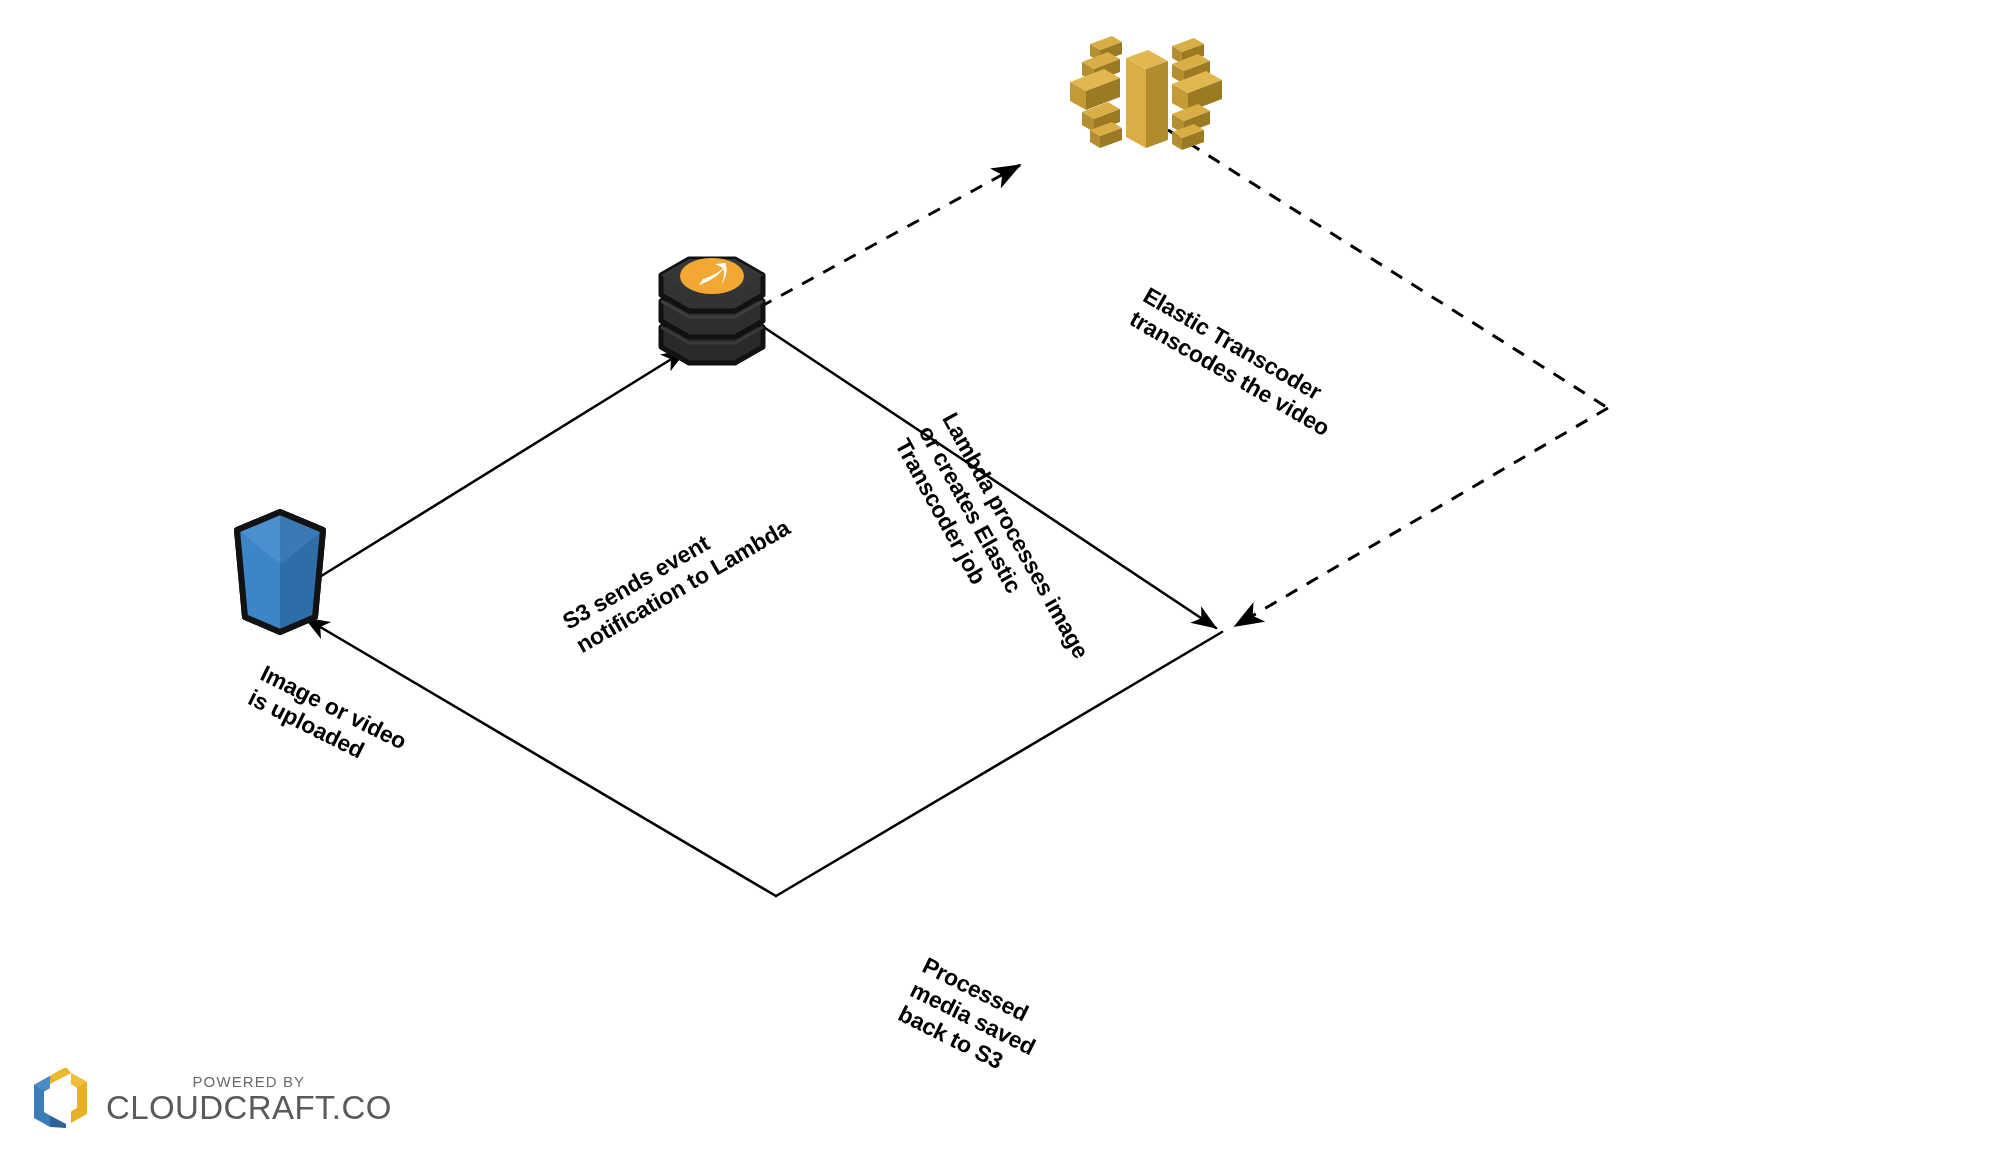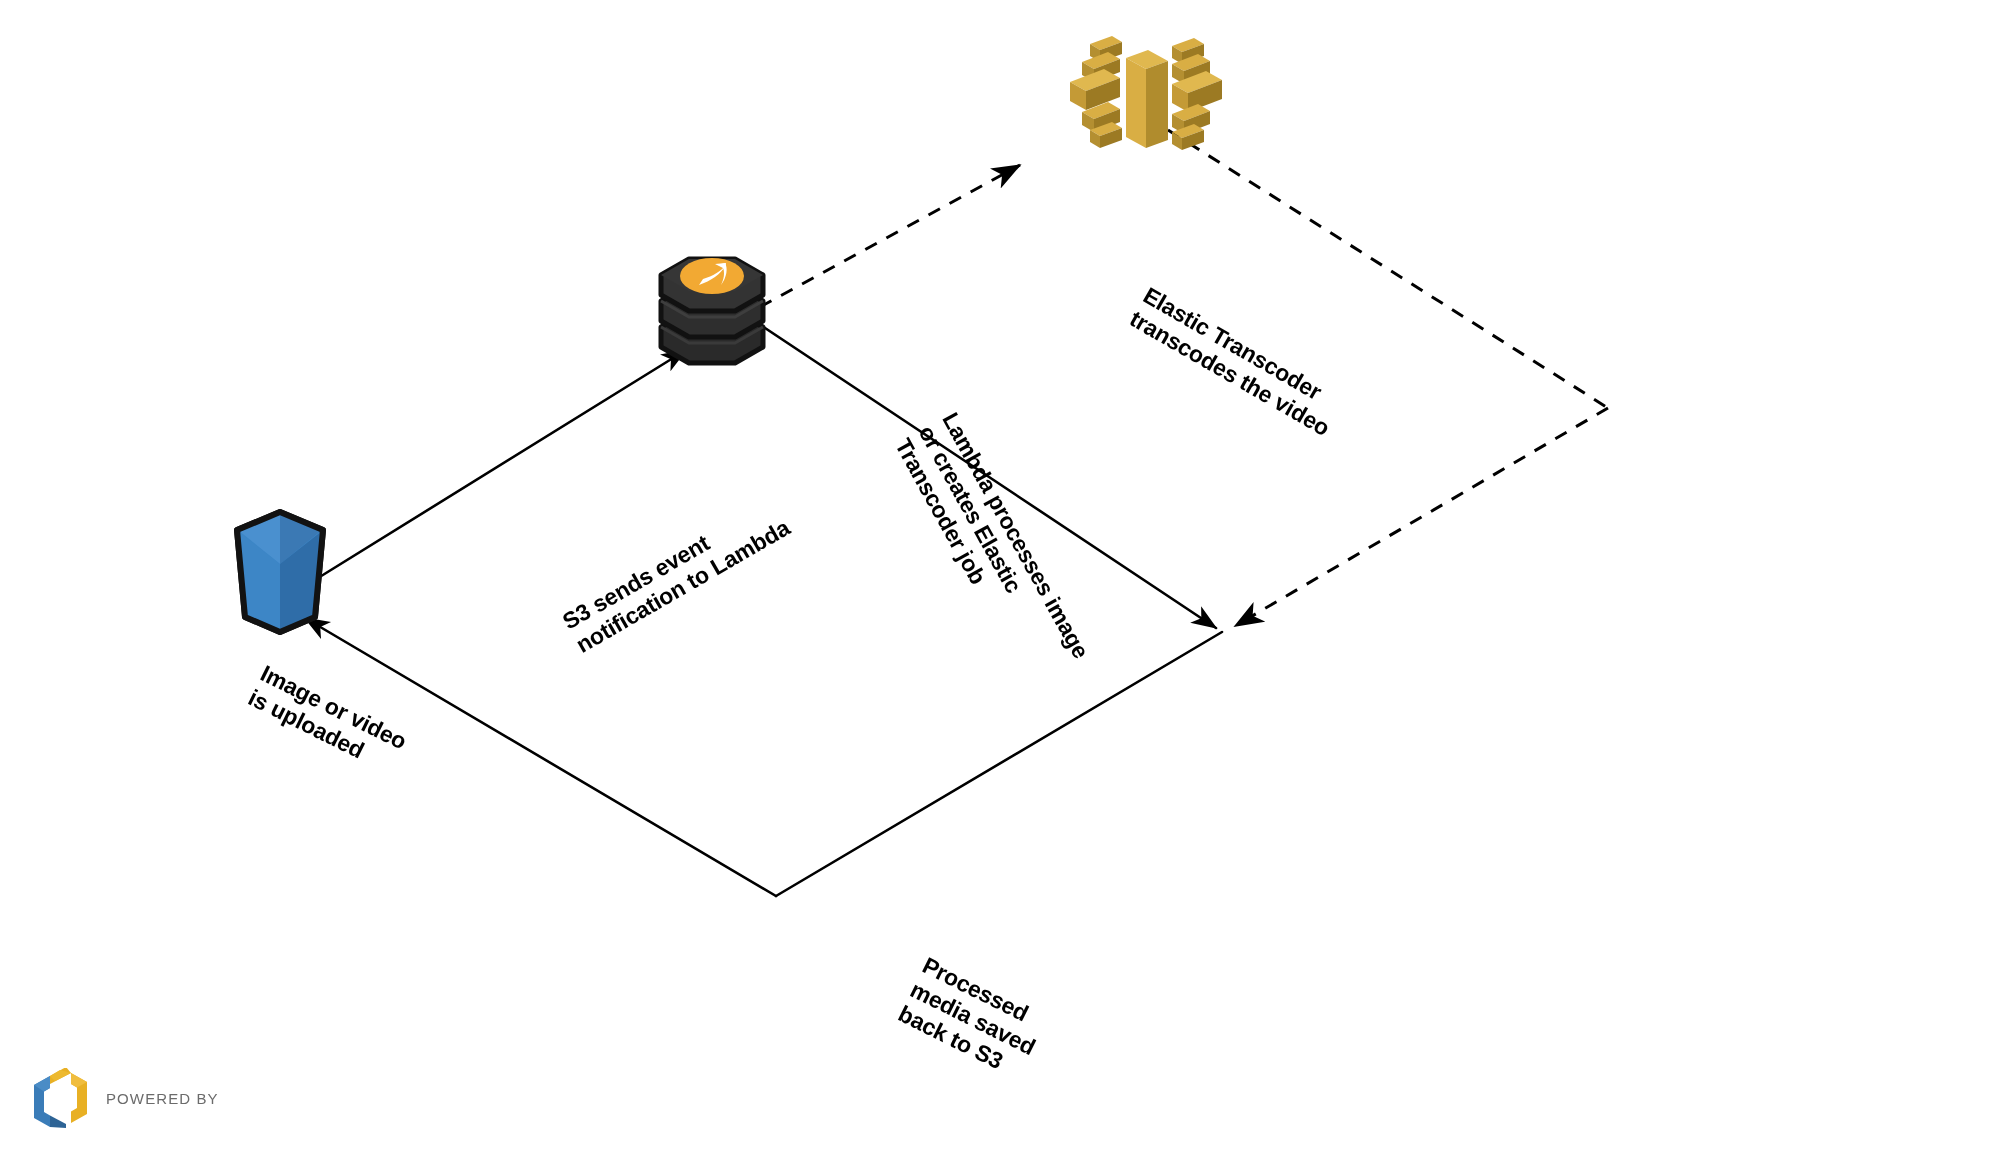--- a/index.html
+++ b/index.html
@@ -195,14 +195,15 @@
     <path d="M 20 47.5 L 36 56 L 36 60 L 20 59 Z" fill="#2d6395"></path>
 
     <path d="M 57 14 L 41 5 L 41 16 L 47 19.5 L 47 40 L 41 43.5 L 41 55 L 57 46 Z" fill="#e8b024"></path>
     <path d="M 57 14 L 41 5 L 41 16 L 47 19.5 Z" fill="#f0bd3d"></path>
 
     <path d="M 20 8 L 36 -1 L 41 5 L 20 16 Z" fill="#e8b024"></path>
     <path d="M 20 8 L 30 2 L 41 5 L 25 13 Z" fill="#edb92f"></path>
   </svg>
   <div id="logo-text">
     <div id="logo-powered">POWERED BY</div>
+    <div id="logo-name">CLOUDCRAFT.CO</div>
   </div>
 </div>
 
 </body></html>

